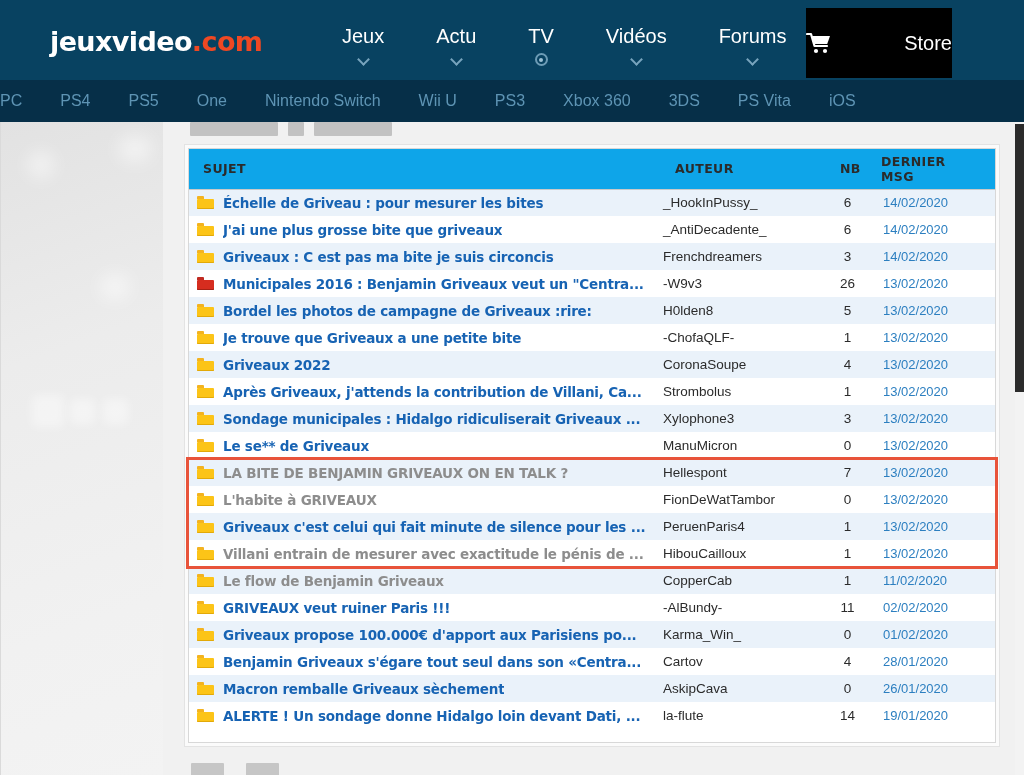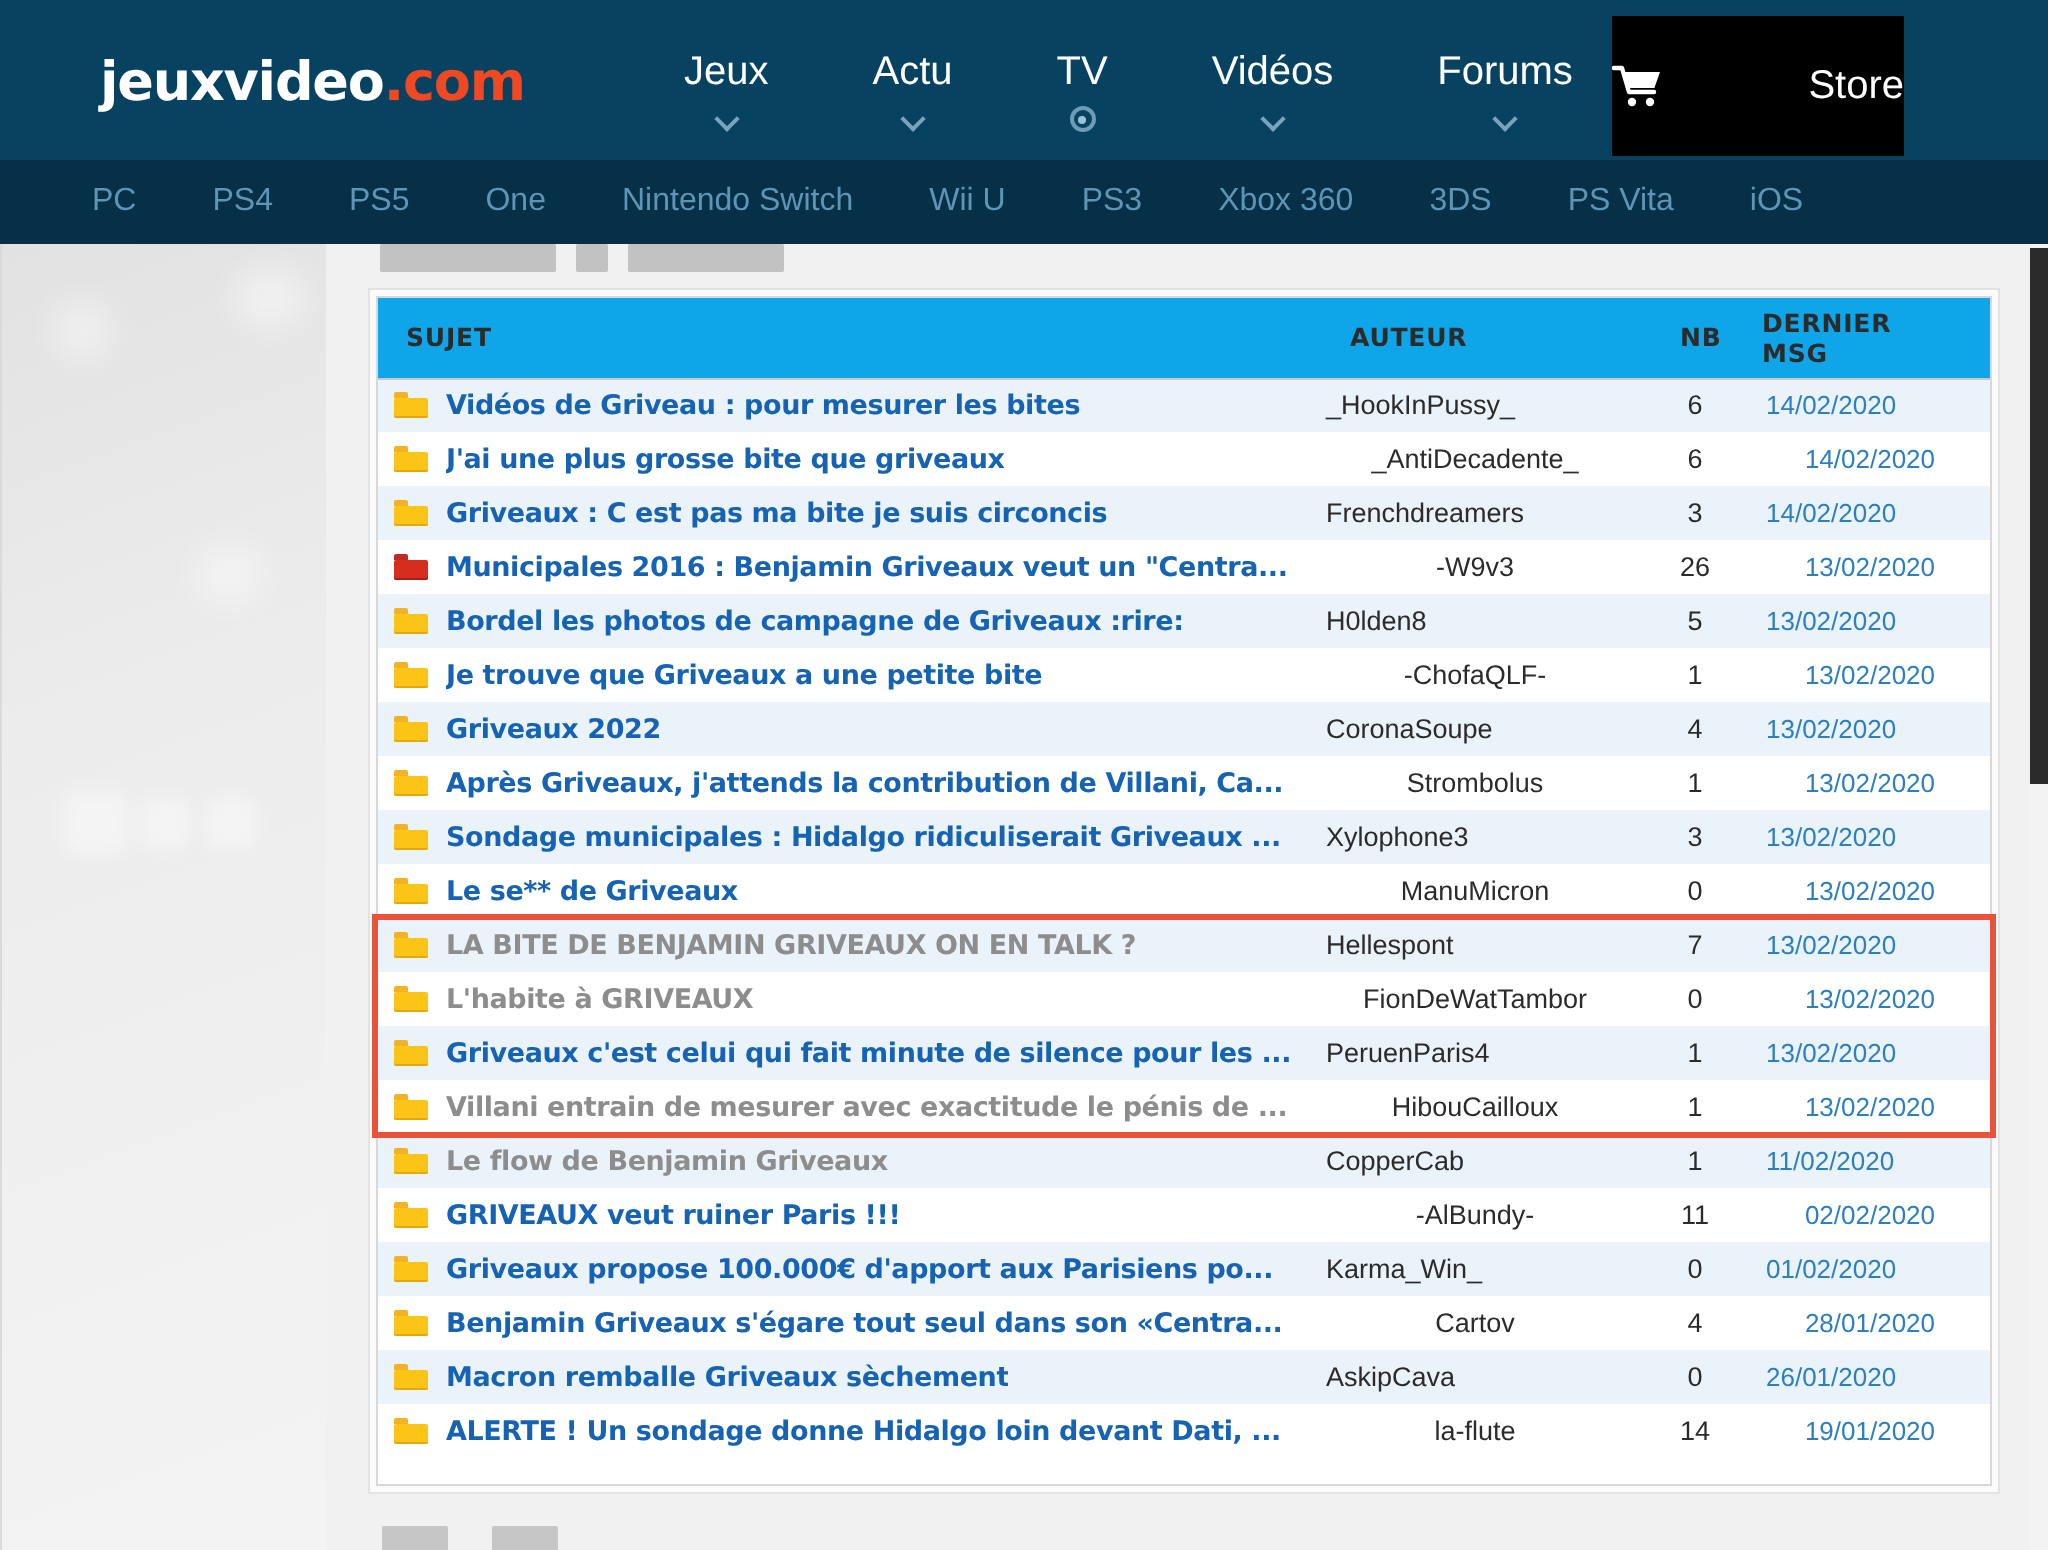--- a/index.html
+++ b/index.html
@@ -93,21 +93,20 @@
     gap: 10px; cursor: pointer;
   }
   .store-btn .cart { width: 26px; height: 22px; }
   .store-btn .lbl { font-size: 20px; color: #fff; }
 
   
   .subnav {
     position: absolute; left: 0; top: 80px; width: 1024px; height: 42px;
     background: #062f48;
     display: flex; align-items: center;
-    padding-left: 46px;
     z-index: 30;
     overflow: hidden;
   }
   .subnav a {
     color: #5e94b4; font-size: 16px; text-decoration: none;
     margin-right: 38px; white-space: nowrap; cursor: pointer;
   }
 
   
   .skel {
@@ -152,21 +151,21 @@
 
   table.topics td {
     height: 27px;
     font-size: 13.5px;
     padding: 0 8px;
     vertical-align: middle;
     color: #2b2b2b;
     font-family: "Liberation Sans", sans-serif;
   }
   tr.odd td { background: #eaf2fa; }
-  tr.even td { background: #ffffff; text-align: center; }
+  tr.even td { background: #ffffff; }
 
   td.c-sujet { padding-left: 14px; }
   .subject-cell { display: flex; align-items: center; gap: 9px; }
 
   .folder {
     flex: 0 0 auto;
     width: 17px; height: 13px;
     position: relative;
   }
   .folder .tab {
@@ -318,21 +317,21 @@
     </tr>
   </thead>
   <tbody id="topics-body">
       <tr class="odd">
         <td class="c-sujet">
           <div class="subject-cell">
             <span class="folder">
               <span class="tab"></span>
               <span class="body"></span>
             </span>
-            <a class="topic-link">Vidéos de Griveau : pour mesurer les bites</a>
+            <a class="topic-link">Échelle de Griveau : pour mesurer les bites</a>
           </div>
         </td>
         <td class="c-auteur">_HookInPussy_</td>
         <td class="c-nb">6</td>
         <td class="c-date"><a>14/02/2020</a></td>
       </tr>
       <tr class="even">
         <td class="c-sujet">
           <div class="subject-cell">
             <span class="folder">

